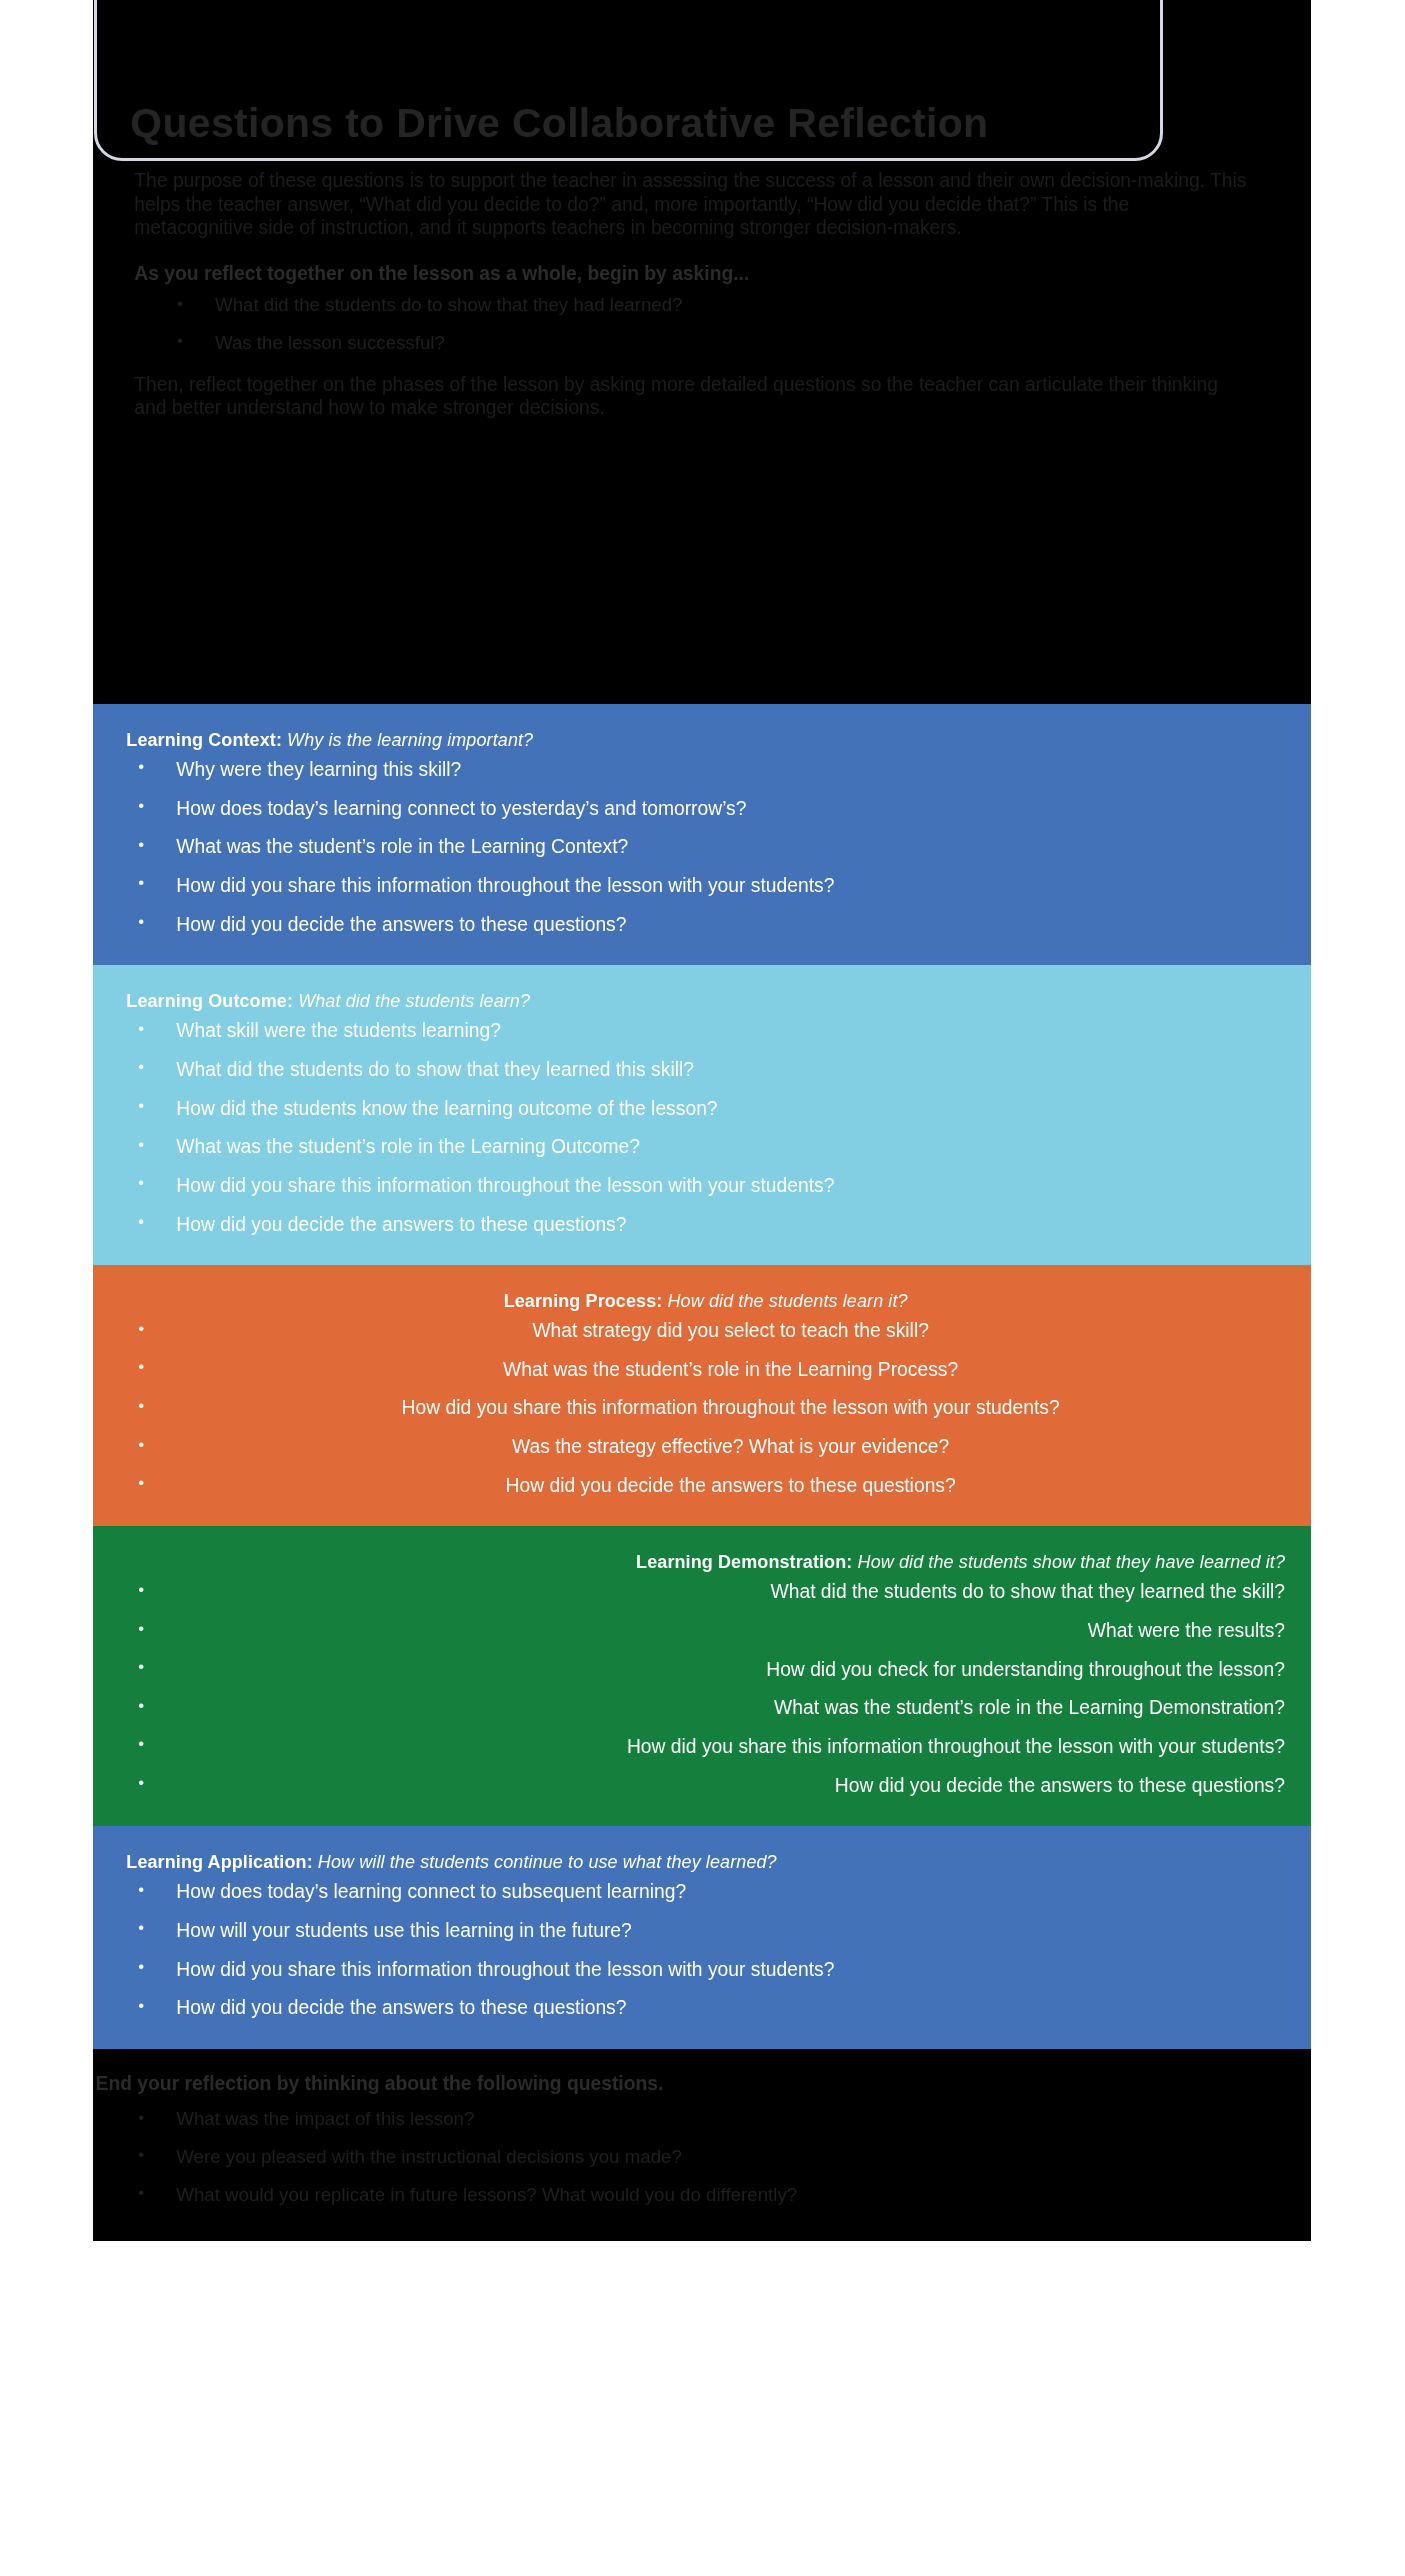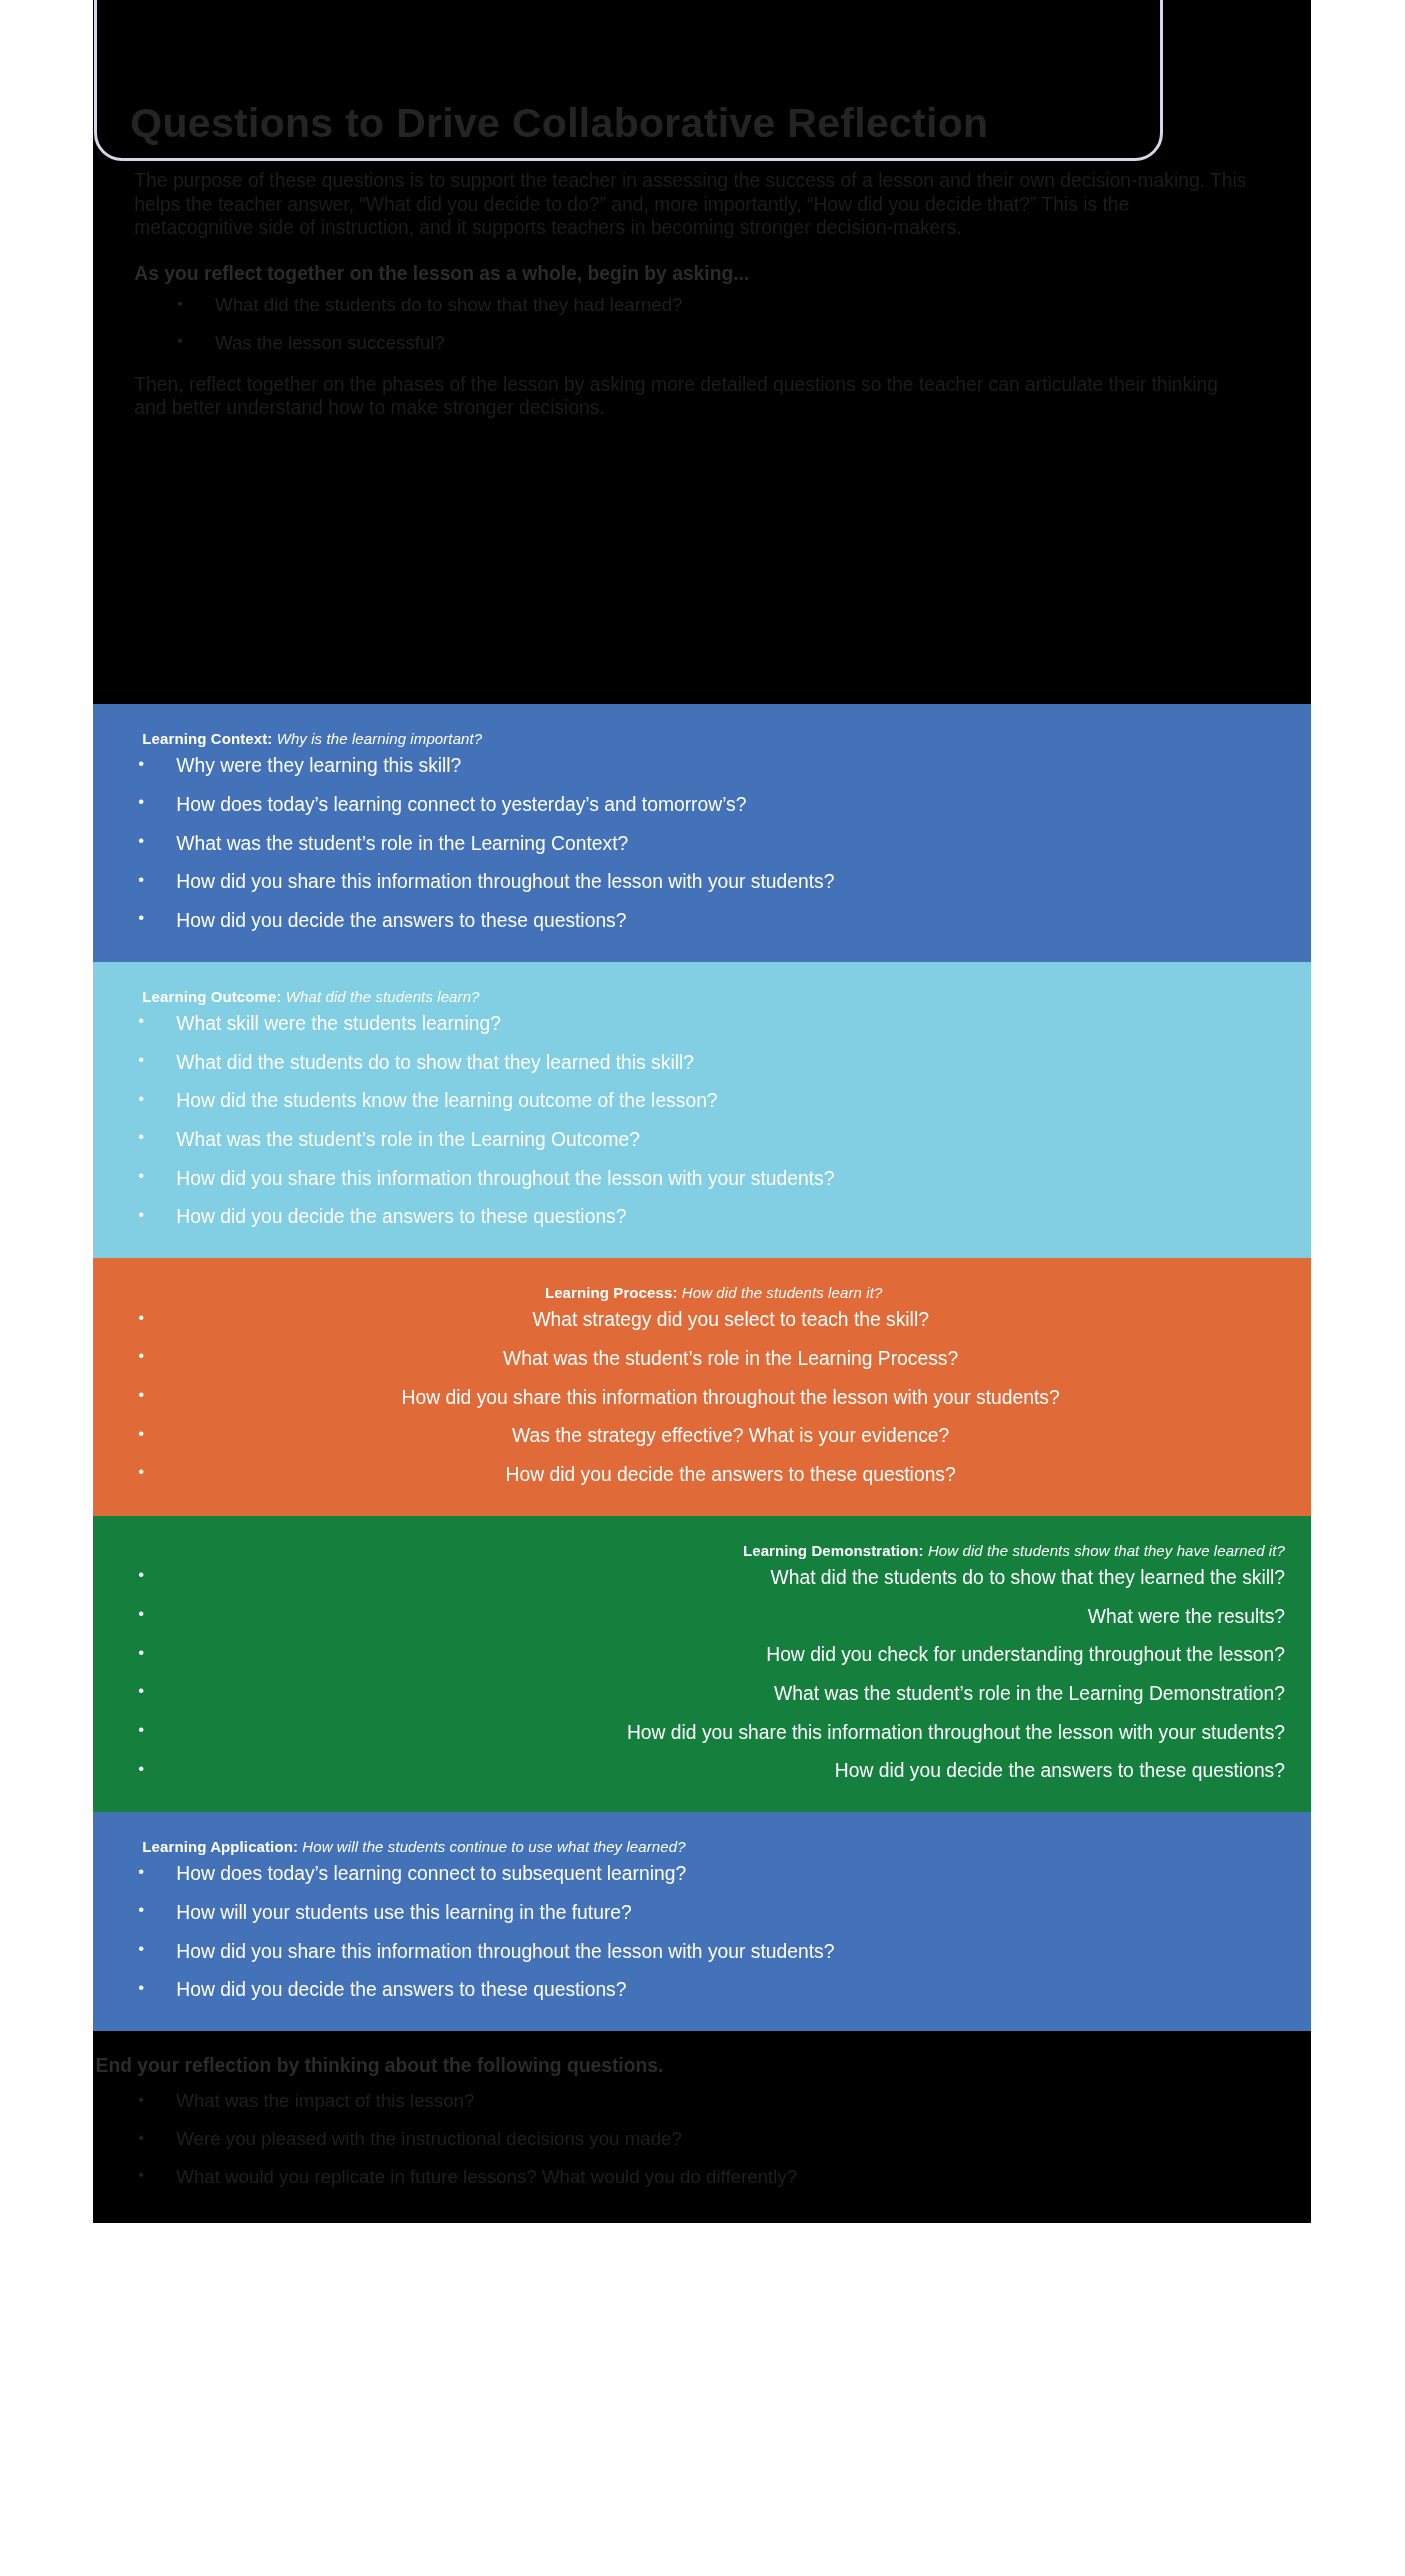--- a/index.html
+++ b/index.html
@@ -94,26 +94,26 @@
     color: #1f1f1f;
   }
   .dark-para.tail { margin-top: 18px; }
 
   
   .band {
     position: relative;
     padding: 26px 26px 14px 1.3px;
   }
   .band h2 {
-    font-size: 15px;
+    font-size: 18px;
     font-weight: bold;
     color: #ffffff;
     line-height: 1.2;
     letter-spacing: 0.1px;
-    padding-left: 48px;
+    padding-left: 32px;
     margin-bottom: 6.4px;
     white-space: nowrap;
   }
   .band h2 em {
     font-style: italic;
     font-weight: normal;
   }
   .band ul {
     list-style: none;
     padding: 0;

